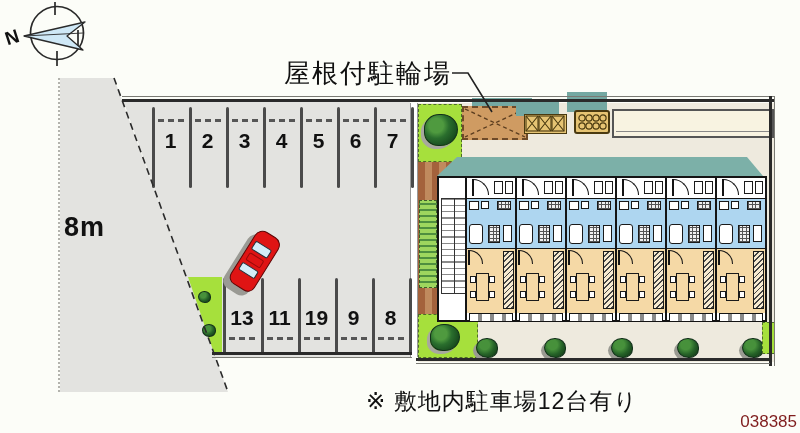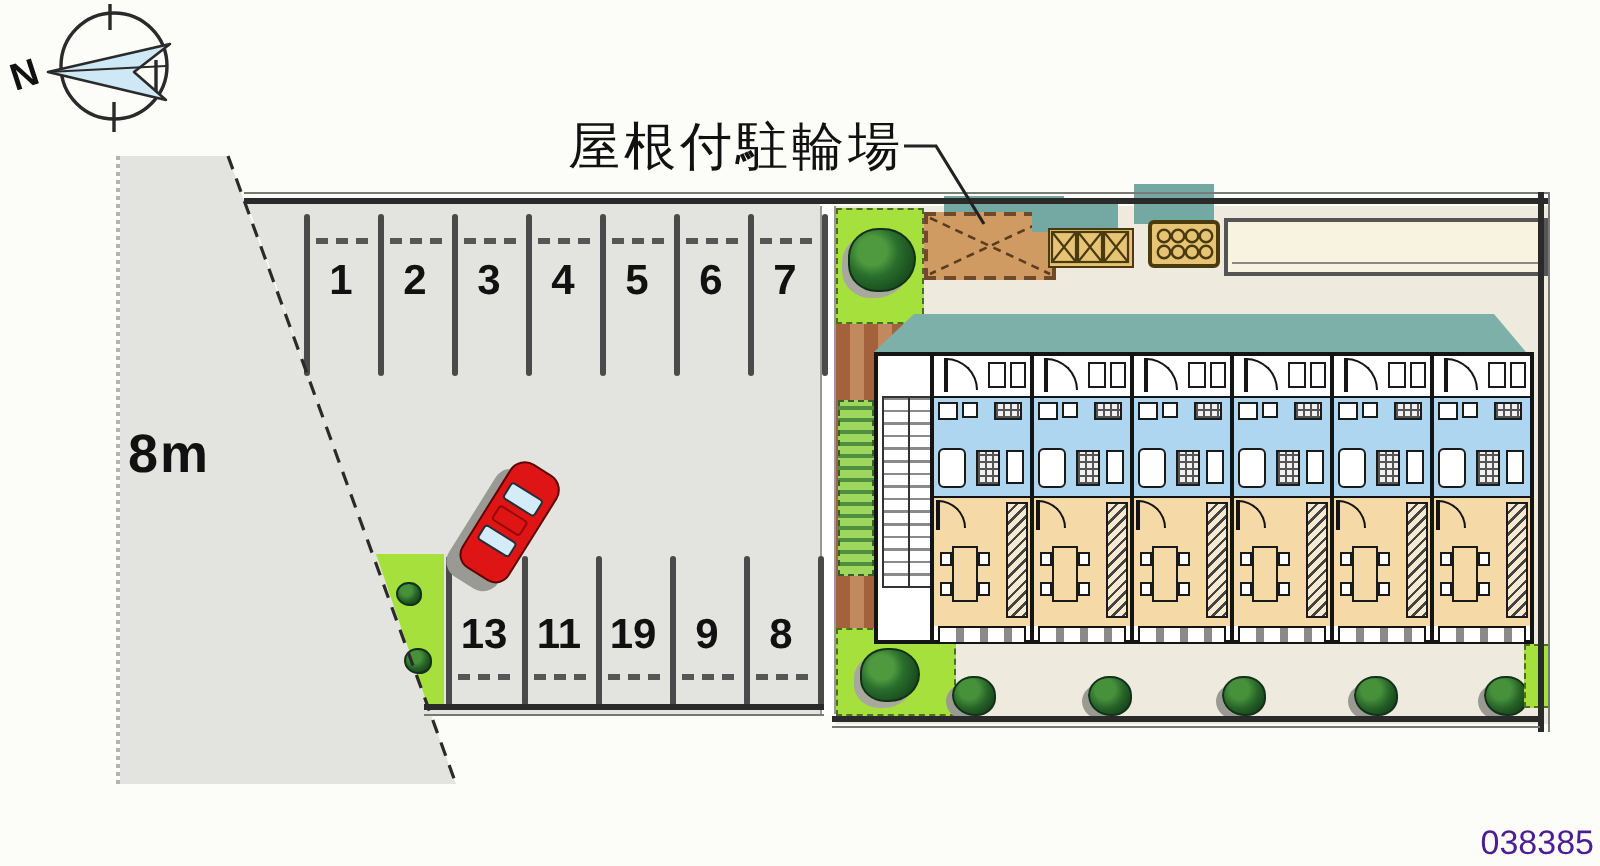--- a/index.html
+++ b/index.html
@@ -80,21 +80,21 @@
     transform:rotate(32deg);}
   .car-body{position:absolute;left:7px;top:2px;width:28px;height:62px;background:var(--car-red);
     border:1.6px solid #5e0606;border-radius:9px 9px 8px 8px;transform:rotate(32deg);}
   .car-win{position:absolute;left:3px;width:19px;background:#d4ecf8;border:1.2px solid #23303a;border-radius:2px;}
 
   
   .jp{color:#111;}
   .road-label{font-size:27px;font-weight:bold;line-height:1.12;letter-spacing:1px;}
   .bike-label{font-size:26px;letter-spacing:2px;}
   .note-label{font-size:23px;letter-spacing:1px;}
-  .id-label{font-size:17px;color:#4c1d95;}
+  .id-label{font-size:17px;color:#7f1d1d;}
 </style>
 </head>
 <body>
 
 <div id="stage">
 
   <div class="road-poly"></div>
   <div class="road-edge"></div>
   <div class="parking-poly"></div>
   <div class="cream-base"></div>
@@ -397,14 +397,15 @@
       <text id="north-text" x="5" y="43" font-size="19" font-weight="bold" fill="#111" transform="rotate(-18 14 36)">N</text>
     </g>
     <line x1="114" y1="78" x2="228" y2="392" stroke="#2a2a2a" stroke-width="1.6" stroke-dasharray="7 5"></line>
     <path d="M452 73 H468 L492 112" fill="none" stroke="#222" stroke-width="1.6"></path>
   </svg>
 
   <div class="abs jp road-label" style="left:64px;top:212px;">
     <div>8m</div>
   </div>
   <div class="abs jp bike-label" style="left:284px;top:56px;">屋根付駐輪場</div>
+  <div class="abs jp note-label" style="left:366px;top:386px;">※ 敷地内駐車場12台有り</div>
   <div class="abs id-label" style="left:733px;top:412px;width:64px;text-align:right;">038385</div>
 </div>
 
 </body></html>

